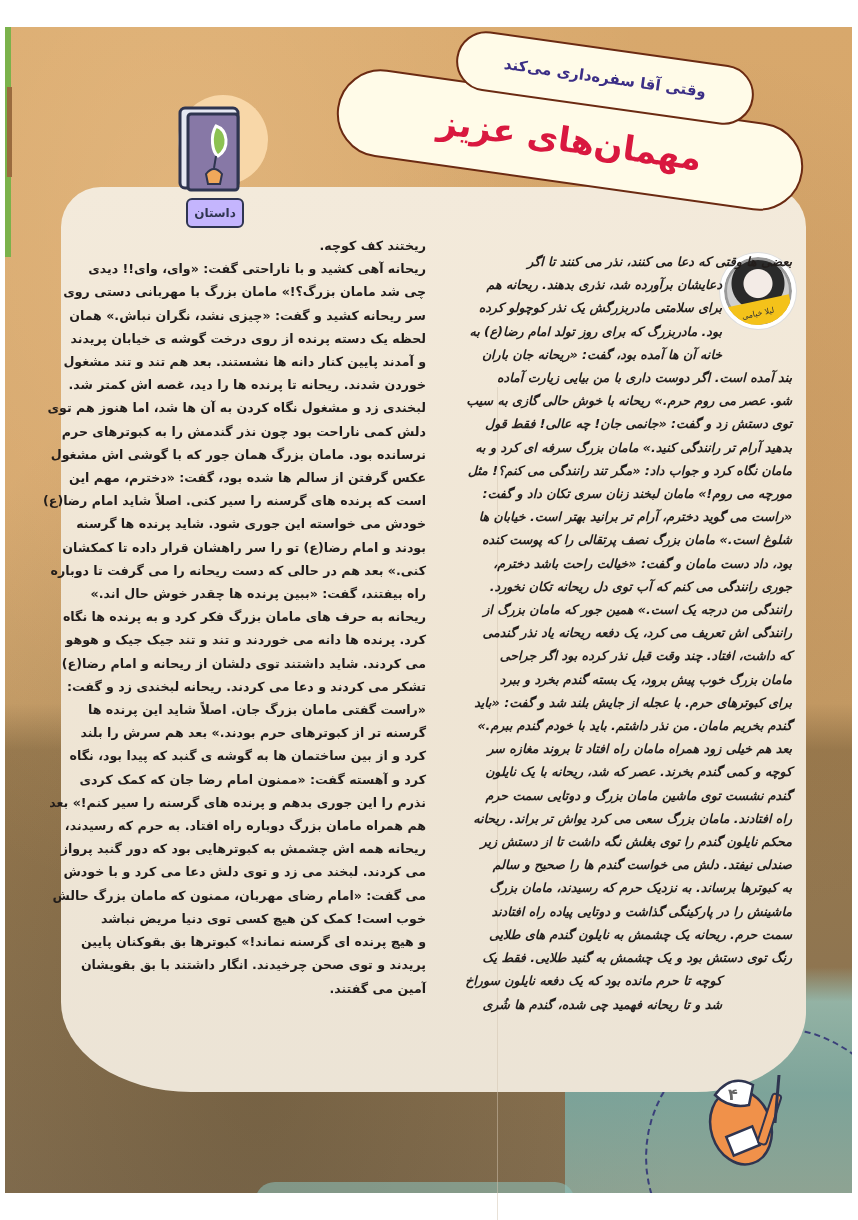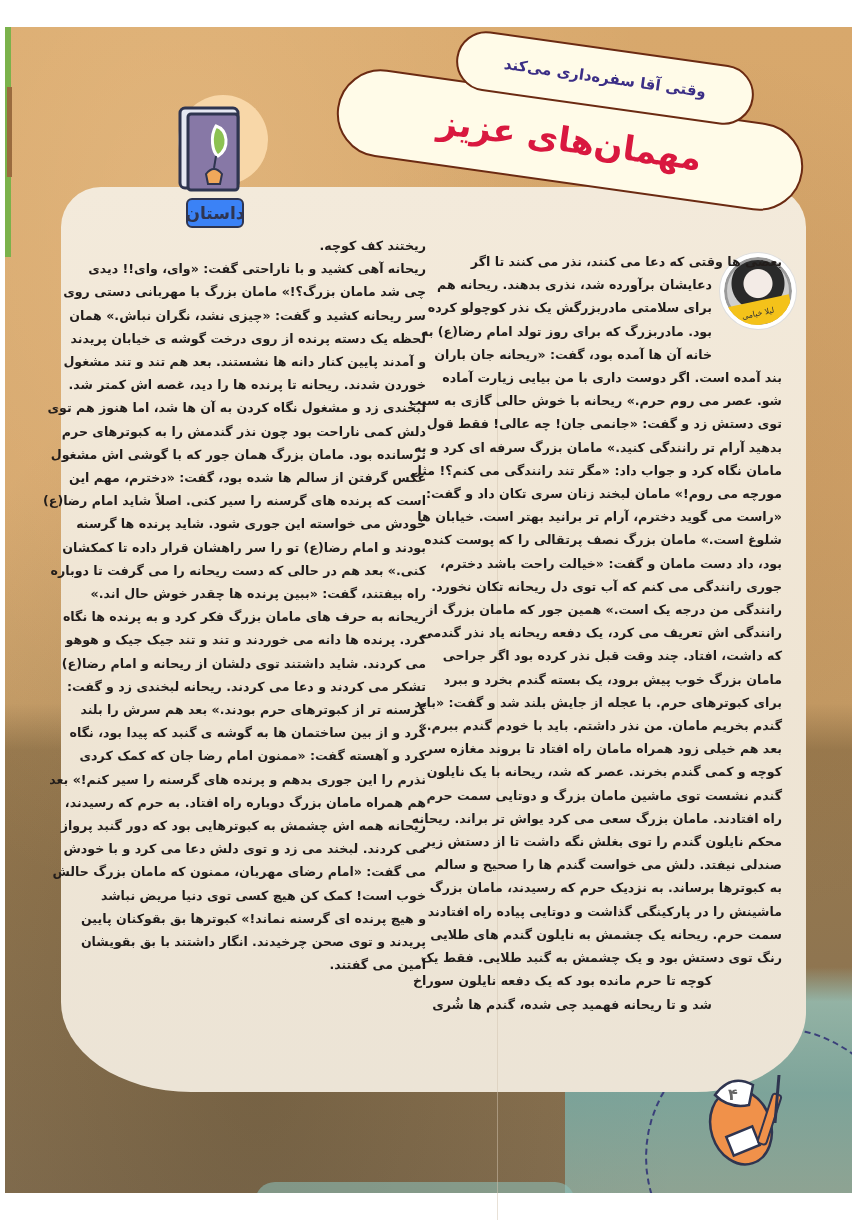--- a/index.html
+++ b/index.html
@@ -45,34 +45,34 @@
     position:absolute; left:335px; top:96px; width:470px; height:88px;
     background:#fffbe8; border:2px solid #6b2a12; border-radius:44px;
     transform: rotate(8deg);
     display:flex; align-items:center; justify-content:center;
   }
   .banner-main span { font-family:"DejaVu Sans", sans-serif; font-weight:bold; font-size:34px; color:#d9183f; direction:rtl; }
 
   
   .badge-circle { position:absolute; left:178px; top:95px; width:90px; height:90px; border-radius:50%; background:#f8d7a8; }
   .book { position:absolute; left:176px; top:104px; width:68px; height:100px; }
-  .badge-label { position:absolute; left:186px; top:198px; width:58px; height:30px; background:#3b82f6; border:2px solid #2f3550; border-radius:6px;
-    display:flex; align-items:center; justify-content:center; font-size:17px; font-weight:bold; color:#2f3550; direction:rtl; }
+  .badge-label { position:absolute; left:186px; top:198px; width:58px; height:30px; background:#c4b5fd; border:2px solid #2f3550; border-radius:6px;
+    display:flex; align-items:center; justify-content:center; font-size:12px; font-weight:bold; color:#2f3550; direction:rtl; }
 
   
   .author { position:absolute; left:720px; top:253px; width:76px; height:76px; border-radius:50%; background:#fff; border:4px solid #fff; box-shadow:0 0 0 1px #ddd; overflow:hidden; }
   .author-photo { position:absolute; inset:0; border-radius:50%; background: radial-gradient(circle at 50% 38%, #f3ebe6 0 14px, #2a2a2a 15px 26px, #cfcfcf 27px); border:3px solid #9a9a9a; }
   .author-tag { position:absolute; left:0; bottom:0; width:100%; height:24px; background:#f4c21a; display:flex; align-items:center; justify-content:center;
     font-size:8px; color:#333; direction:rtl; transform: rotate(-12deg); transform-origin:center; }
 
   
   .col { position:absolute; direction:rtl; text-align:justify; text-align-last:right;
     font-family:"DejaVu Sans", sans-serif; font-weight:bold; font-size:12.6px; color:#221d1b; line-height:23.2px; }
   .col p { white-space:nowrap; text-align:right; }
-  .col-right { left:426px; top:250px; width:356px; }
+  .col-right { left:436px; top:250px; width:356px;font-style:italic; }
   .col-left { left:64px; top:234px; width:362px; }
   .line-indent { padding-right:70px; }
 
   
   .backpack { position:absolute; left:705px; top:1065px; width:85px; height:105px; }
   .page-num { position:absolute; left:728px; top:1085px; font-size:16px; color:#666; font-weight:bold; }
 </style>
 </head>
 <body>
 
@@ -161,20 +161,21 @@
   <p>عکس گرفتن از سالم ها شده بود، گفت: «دخترم، مهم این</p>
   <p>است که پرنده های گرسنه را سیر کنی. اصلاً شاید امام رضا(ع)</p>
   <p>خودش می خواسته این جوری شود. شاید پرنده ها گرسنه</p>
   <p>بودند و امام رضا(ع) تو را سر راهشان قرار داده تا کمکشان</p>
   <p>کنی.» بعد هم در حالی که دست ریحانه را می گرفت تا دوباره</p>
   <p>راه بیفتند، گفت: «ببین پرنده ها چقدر خوش حال اند.»</p>
   <p>ریحانه به حرف های مامان بزرگ فکر کرد و به پرنده ها نگاه</p>
   <p>کرد. پرنده ها دانه می خوردند و تند و تند جیک جیک و هوهو</p>
   <p>می کردند. شاید داشتند توی دلشان از ریحانه و امام رضا(ع)</p>
   <p>تشکر می کردند و دعا می کردند. ریحانه لبخندی زد و گفت:</p>
+  <p>«راست گفتی مامان بزرگ جان. اصلاً شاید این پرنده ها</p>
   <p>گرسنه تر از کبوترهای حرم بودند.» بعد هم سرش را بلند</p>
   <p>کرد و از بین ساختمان ها به گوشه ی گنبد که پیدا بود، نگاه</p>
   <p>کرد و آهسته گفت: «ممنون امام رضا جان که کمک کردی</p>
   <p>نذرم را این جوری بدهم و پرنده های گرسنه را سیر کنم!» بعد</p>
   <p>هم همراه مامان بزرگ دوباره راه افتاد. به حرم که رسیدند،</p>
   <p>ریحانه همه اش چشمش به کبوترهایی بود که دور گنبد پرواز</p>
   <p>می کردند. لبخند می زد و توی دلش دعا می کرد و با خودش</p>
   <p>می گفت: «امام رضای مهربان، ممنون که مامان بزرگ حالش</p>
   <p>خوب است! کمک کن هیچ کسی توی دنیا مریض نباشد</p>
   <p>و هیچ پرنده ای گرسنه نماند!» کبوترها بق بقوکنان پایین</p>

